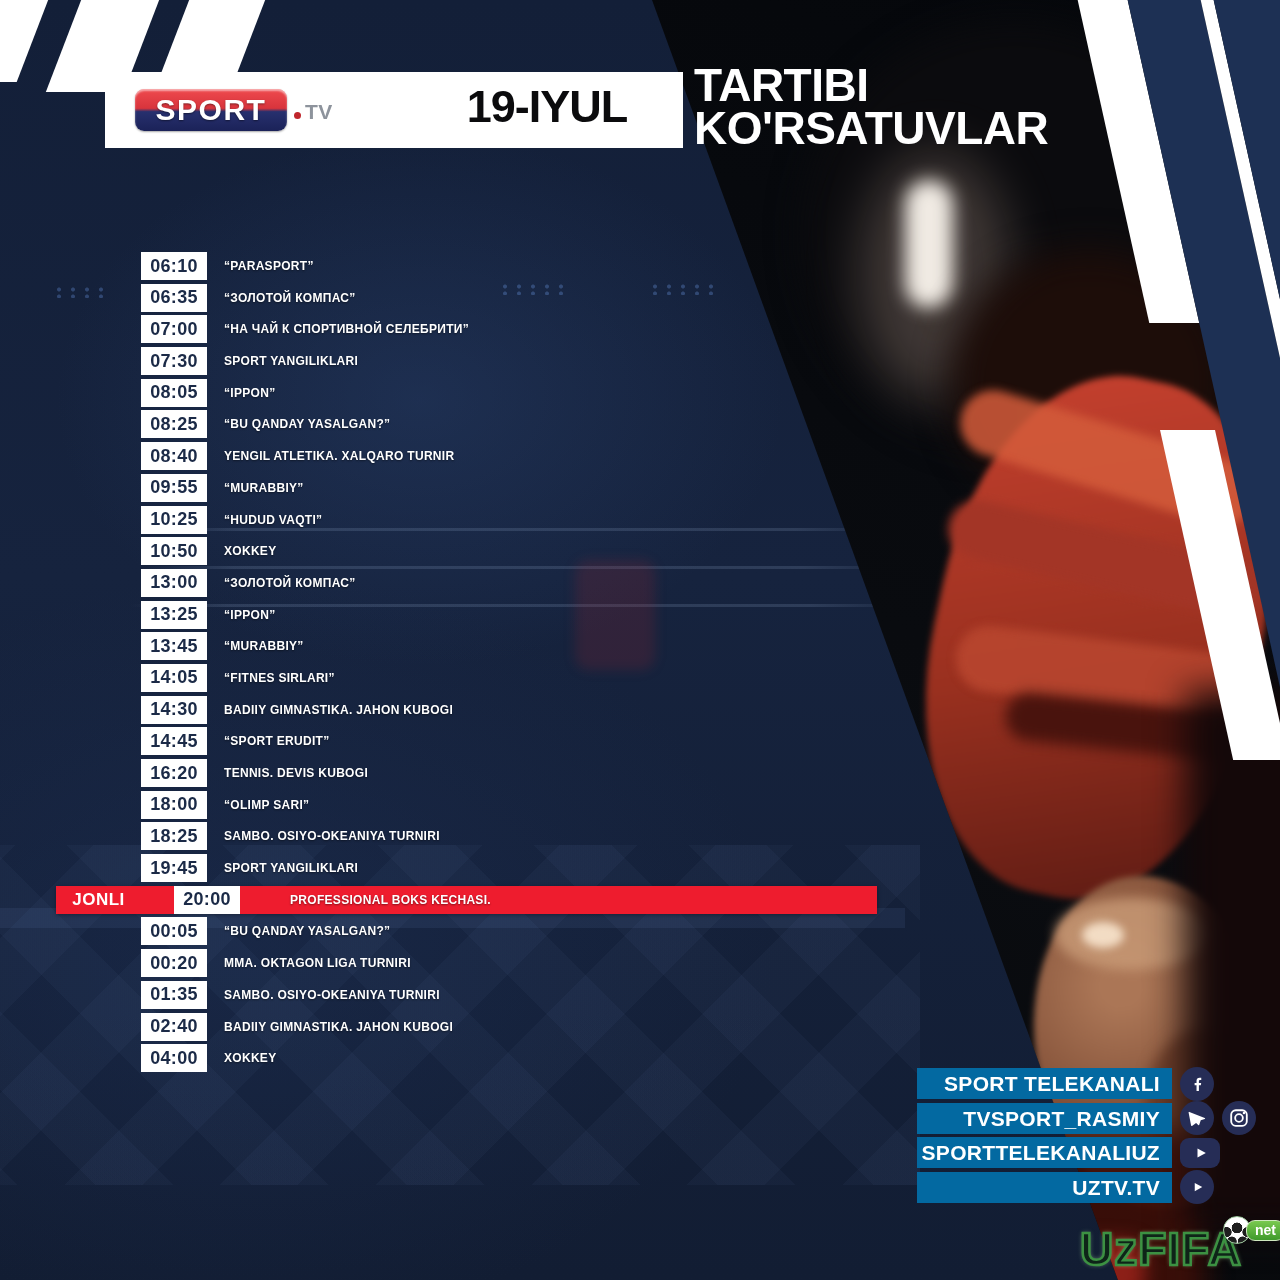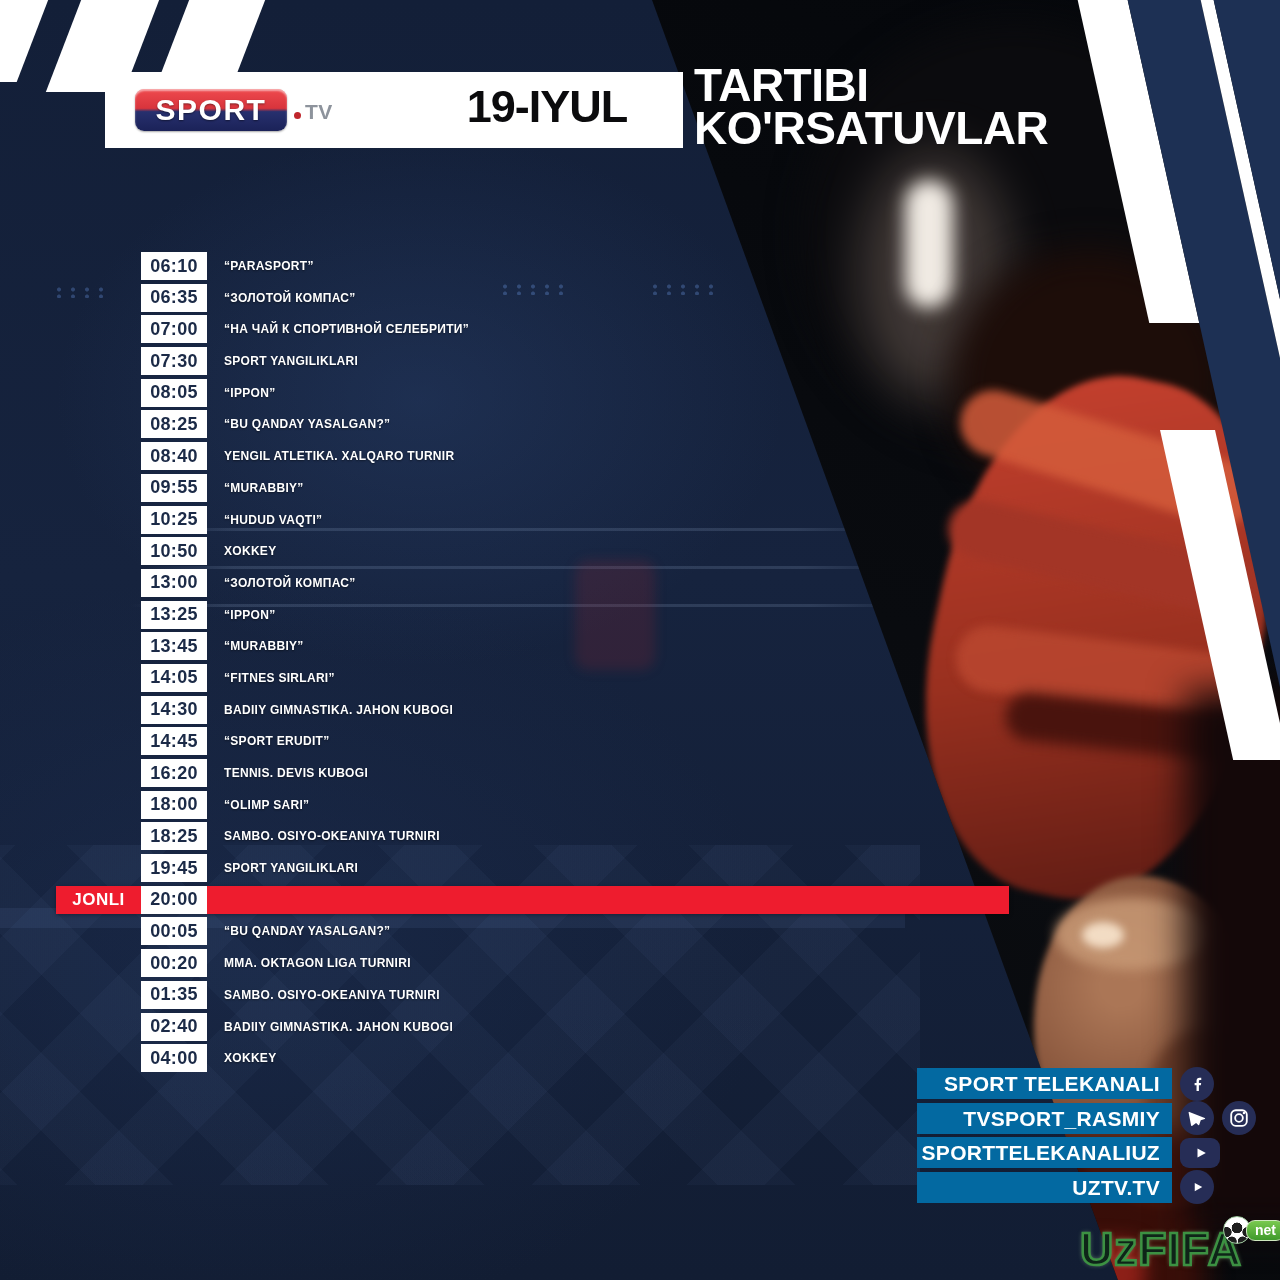--- a/index.html
+++ b/index.html
@@ -79,21 +79,21 @@
   .logo-tv{color:#8d939c;font-size:21px;font-weight:800;margin-top:4px;letter-spacing:.5px;}
   .date{position:absolute;left:322px;top:9px;width:240px;text-align:center;
     color:#0b0b0d;font-size:45px;font-weight:800;letter-spacing:-1px;}
 
   .title{position:absolute;left:694px;top:64px;color:#fff;font-size:46px;line-height:43px;
     font-weight:800;letter-spacing:-.5px;}
 
   
   #schedule{position:absolute;left:56px;top:252px;}
   .srow{display:flex;height:28px;margin-bottom:3.7px;align-items:stretch;}
-  .srow.live{background:#ee1c2e;width:953px;box-shadow:0 1px 4px rgba(0,0,0,.35);}
+  .srow.live{background:#ee1c2e;width:821px;box-shadow:0 1px 4px rgba(0,0,0,.35);gap:33px;}
   .badge{width:85px;display:flex;align-items:center;justify-content:center;
     color:#fff;font-size:17px;font-weight:700;letter-spacing:.5px;}
   .tbox{width:66px;background:#fff;color:#1b2a47;font-size:18px;font-weight:800;
     display:flex;align-items:center;justify-content:center;letter-spacing:.3px;}
   .ptitle{margin-left:17px;color:#fff;font-size:12px;line-height:28px;font-weight:700;
     letter-spacing:.3px;white-space:nowrap;text-shadow:0 1px 2px rgba(0,0,0,.45);}
 
   
   #social{position:absolute;left:917px;top:1068px;}
   .socrow{position:relative;width:255px;height:31px;background:#0369a1;margin-bottom:3.5px;}
@@ -285,20 +285,21 @@
         <div class="ptitle">SAMBO. OSIYO-OKEANIYA TURNIRI</div>
       </div>
       <div class="srow">
         <div class="badge"></div>
         <div class="tbox">19:45</div>
         <div class="ptitle">SPORT YANGILIKLARI</div>
       </div>
       <div class="srow live">
         <div class="badge">JONLI</div>
         <div class="tbox">20:00</div>
+        <div class="ptitle">PROFESSIONAL BOKS KECHASI.</div>
       </div>
       <div class="srow">
         <div class="badge"></div>
         <div class="tbox">00:05</div>
         <div class="ptitle">“BU QANDAY YASALGAN?”</div>
       </div>
       <div class="srow">
         <div class="badge"></div>
         <div class="tbox">00:20</div>
         <div class="ptitle">MMA. OKTAGON LIGA TURNIRI</div>

